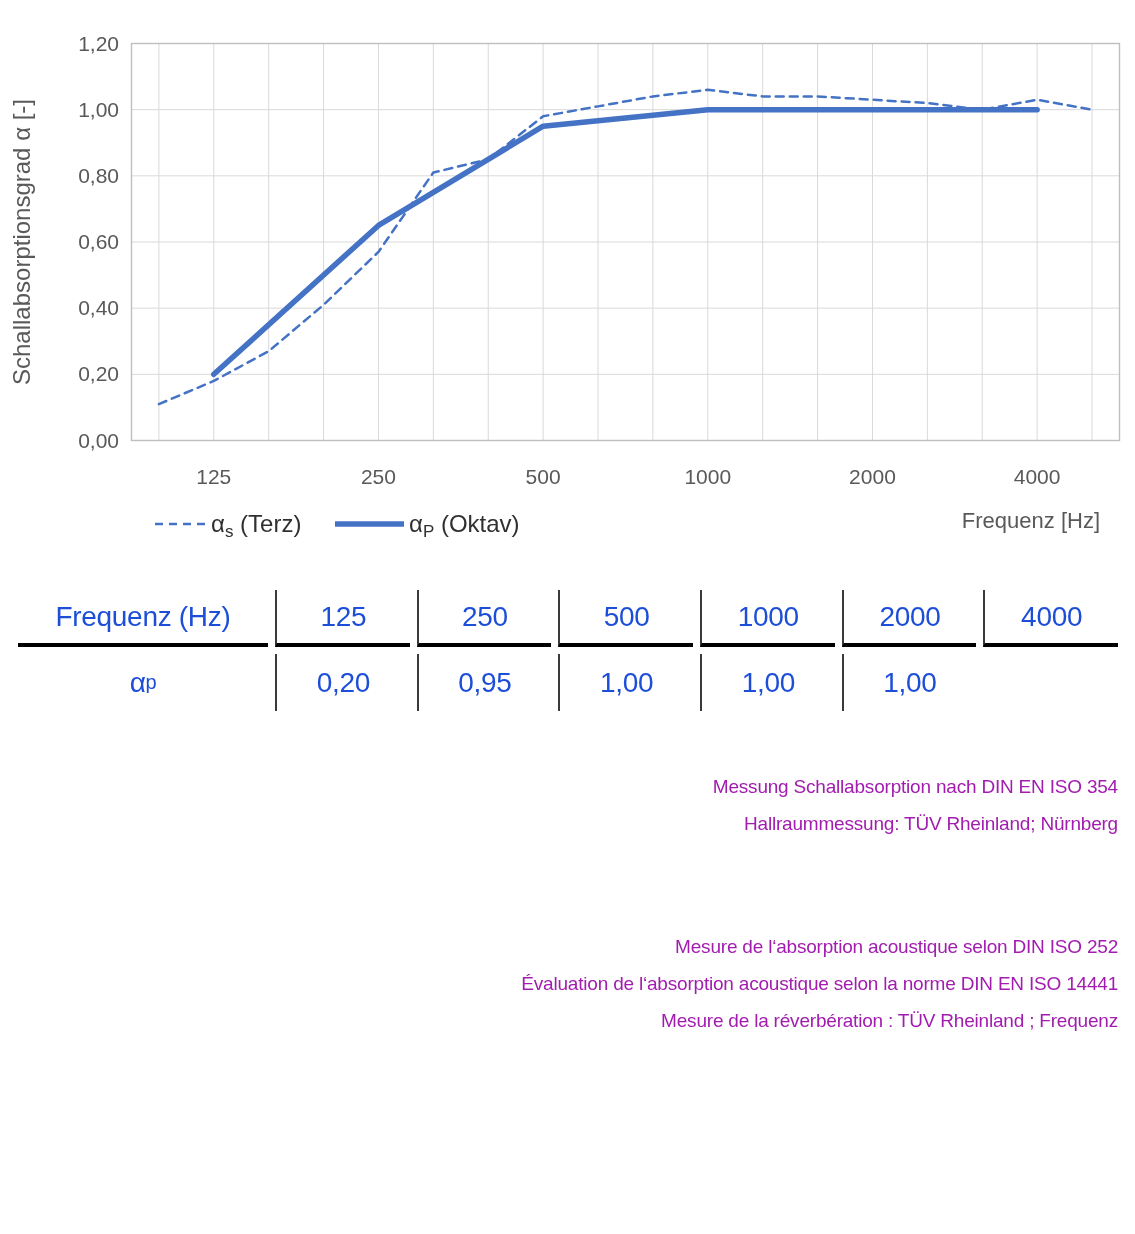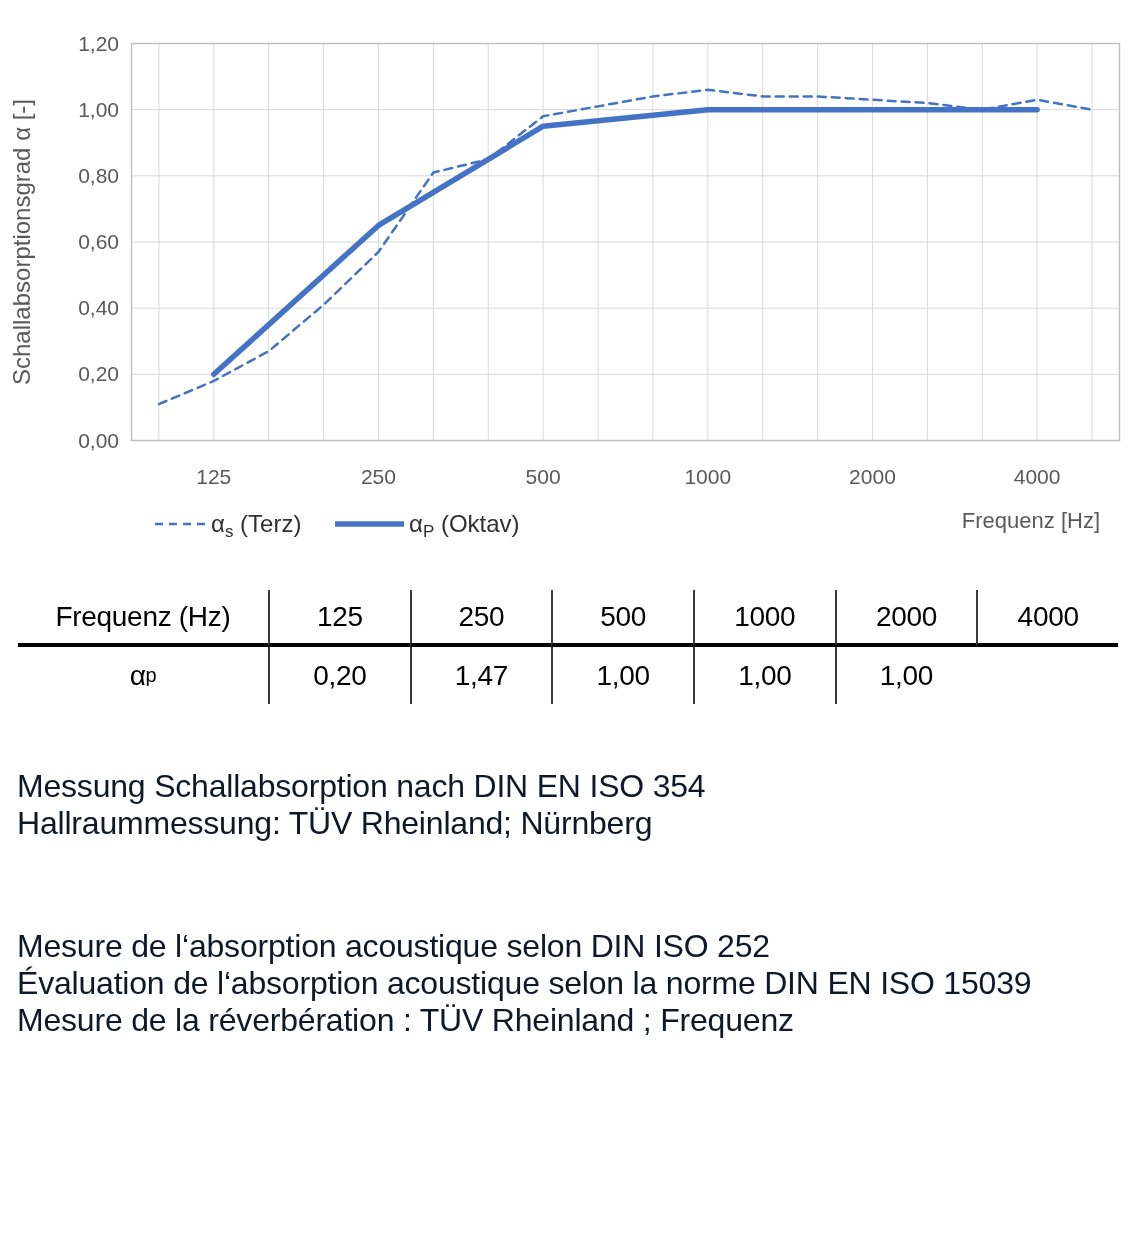--- a/index.html
+++ b/index.html
@@ -8,28 +8,28 @@
   
   #chart-wrap{position:absolute;left:0;top:0;width:1135px;height:575px;}
   svg text{font-family:"Liberation Sans",sans-serif;}
   .tick{font-size:21px;fill:#595959;}
   .axis-title{font-size:22px;fill:#595959;}
   .y-title{font-size:24px;fill:#595959;}
   .legend-label{font-size:24px;fill:#303030;}
   
   .abs-table{position:absolute;left:18px;top:590px;width:1100px;
              display:grid;grid-template-columns:250px repeat(6,1fr);grid-auto-rows:57px;
-             font-size:28px;color:#000000;letter-spacing:-0.3px;}
+             font-size:28px;color:#1d4ed8;letter-spacing:-0.3px;gap:7px;}
   .cell{display:flex;align-items:center;justify-content:center;}
   .head{border-bottom:4px solid #000;}
   .vline{border-left:2px solid #3a3a3a;}
   .rowlabel sub{font-size:20px;}
   
-  .note{position:absolute;right:17px;width:1101px;
-        font-size:32px;line-height:37px;color:#0f172a;letter-spacing:-0.2px;}
+  .note{position:absolute;right:17px;width:1101px;text-align:right;
+        font-size:19px;line-height:37px;color:#a21caf;letter-spacing:-0.2px;}
 </style>
 </head>
 <body>
 <div id="page">
 
   <div id="chart-wrap">
     <svg id="chart-svg" width="1135" height="575" viewBox="0 0 1135 575">
         <line x1="131.5" x2="1119.5" y1="374.3333333333333" y2="374.3333333333333" stroke="#D9D9D9" stroke-width="1"></line>
         <line x1="131.5" x2="1119.5" y1="308.16666666666663" y2="308.16666666666663" stroke="#D9D9D9" stroke-width="1"></line>
         <line x1="131.5" x2="1119.5" y1="241.99999999999994" y2="241.99999999999994" stroke="#D9D9D9" stroke-width="1"></line>
@@ -86,31 +86,31 @@
     <div class="cell head vline">500</div>
     <div class="cell head vline">1000</div>
     <div class="cell head vline">2000</div>
     <div class="cell head vline">4000</div>
 
     <div class="cell rowlabel">
         <span>α</span>
         <sub>p</sub>
       </div>
     <div class="cell vline">0,20</div>
-    <div class="cell vline">1,47</div>
+    <div class="cell vline">0,95</div>
     <div class="cell vline">1,00</div>
     <div class="cell vline">1,00</div>
     <div class="cell vline">1,00</div>
   </div>
 
   <div class="note" style="top:768px">
     <div>Messung Schallabsorption nach DIN EN ISO 354</div>
     <div>Hallraummessung: TÜV Rheinland; Nürnberg</div>
   </div>
 
   <div class="note" style="top:928px">
     <div>Mesure de l‘absorption acoustique selon DIN ISO 252</div>
-    <div>Évaluation de l‘absorption acoustique selon la norme DIN EN ISO 15039</div>
+    <div>Évaluation de l‘absorption acoustique selon la norme DIN EN ISO 14441</div>
     <div>Mesure de la réverbération : TÜV Rheinland ; Frequenz</div>
   </div>
 
 
 </div>
 
 </body></html>

